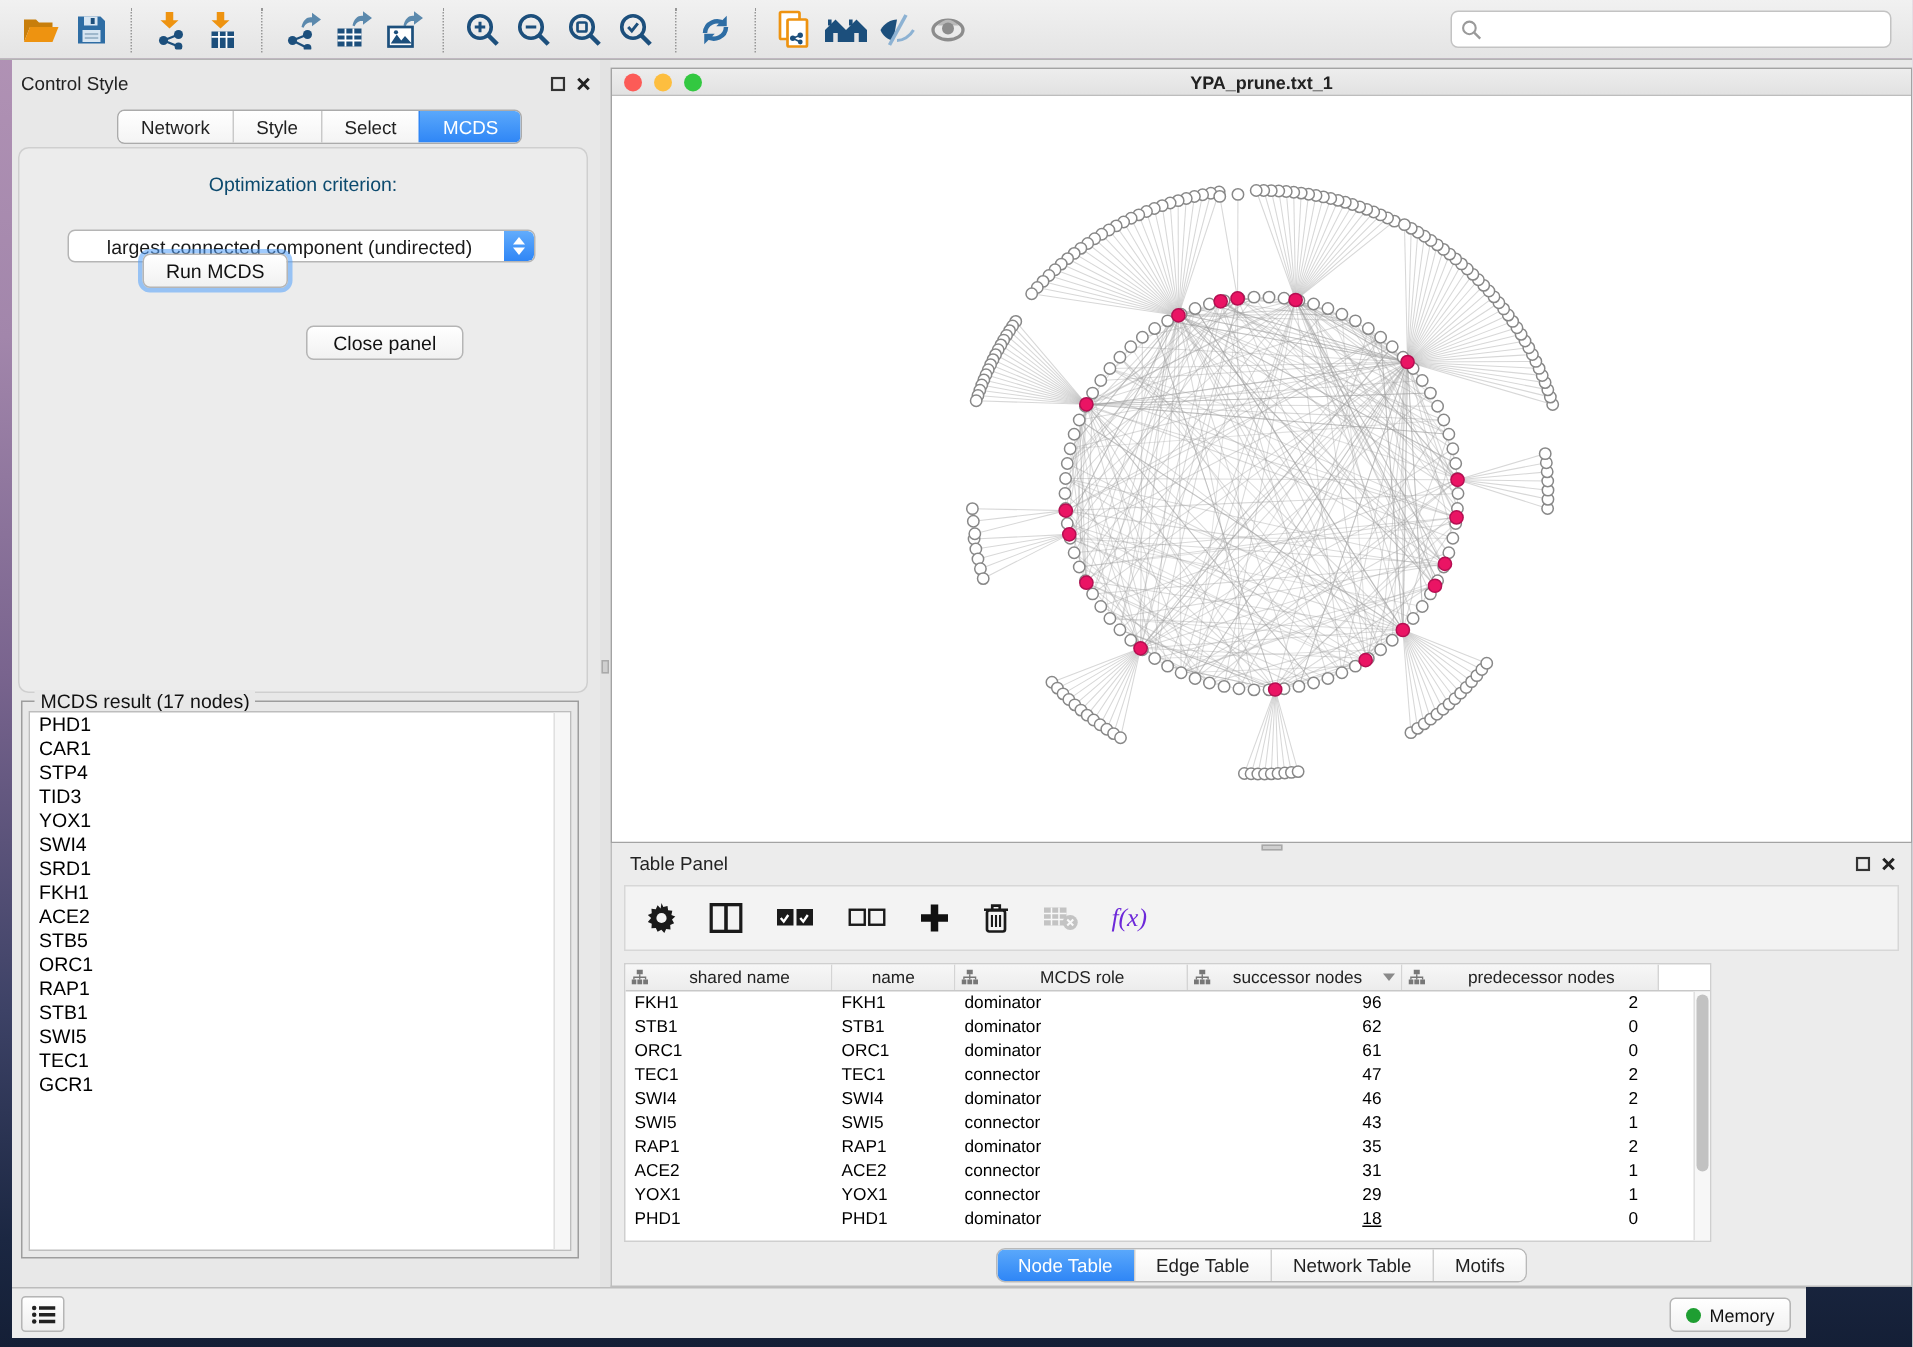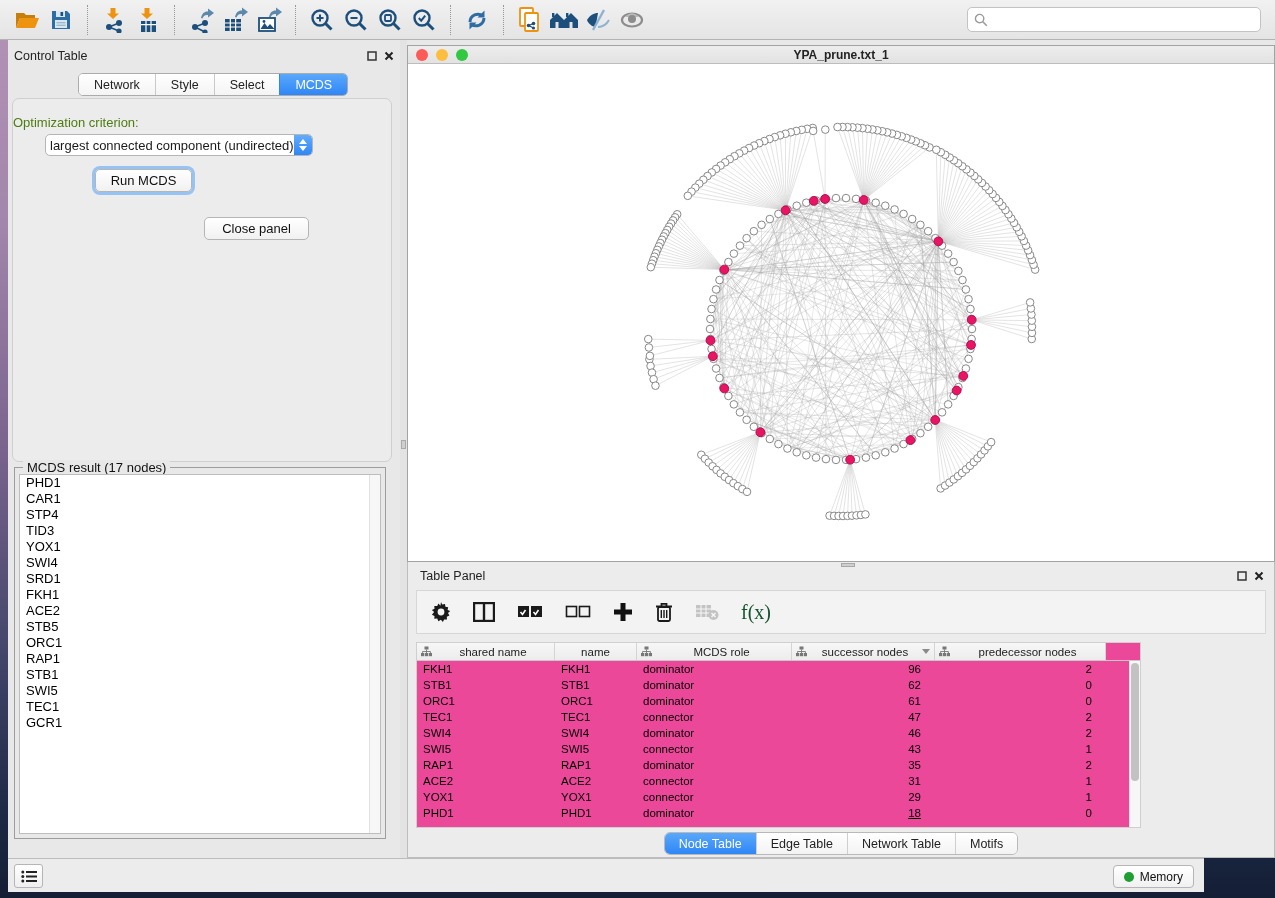--- a/index.html
+++ b/index.html
@@ -28,22 +28,22 @@
   .panel-title { font-size:12.5px; color:#222; }
   .win-icons { margin-left:auto; display:flex; gap:7px; align-items:center; }
   .seg-tabs { position:absolute; left:70px; top:33px; height:23px; display:flex;
               border:1px solid #ababab; border-radius:5px; overflow:hidden; background:#fff; }
   .seg { padding:0 15px; font-size:12.5px; display:flex; align-items:center; background:linear-gradient(#ffffff,#f4f4f4);
          border-left:1px solid #c9c9c9; color:#222; }
   .seg:first-child { border-left:none; }
   .seg.active { background:linear-gradient(#5aa8fb,#2f86f6); color:#fff; border-left-color:#2f86f6; }
   .cp-card { position:absolute; left:4px; top:58px; width:380px; height:364px; background:#ececec;
              border:1px solid #cfcfcf; border-radius:7px; }
-  .opt-label { position:absolute; top:16px; width:100%; font-size:13px; color:#4d7c0f; }
-  .select { position:absolute; left:32px; top:35px; width:268px; height:22px; background:#fff; border:1px solid #b5b5b5;
+  .opt-label { position:absolute; top:16px; width:100%; text-align:center; font-size:13px; color:#0c4a6e; }
+  .select { position:absolute; left:32px; top:54px; width:312px; height:22px; background:#fff; border:1px solid #b5b5b5;
             border-radius:5px; display:flex; align-items:center; font-size:13px; overflow:hidden; }
   .select .sel-text { flex:1; text-align:center; padding-left:4px; white-space:nowrap; }
   .select .stepper { width:20px; height:100%; background:linear-gradient(#62acfc,#2f86f6); display:flex; flex-direction:column;
                      align-items:center; justify-content:center; gap:2px; border-radius:0 4px 4px 0; }
   .chev { width:0; height:0; border-left:4px solid transparent; border-right:4px solid transparent; }
   .chev.up { border-bottom:5px solid #fff; }
   .chev.down { border-top:5px solid #fff; }
   .btn { background:linear-gradient(#ffffff,#f1f1f1); border:1px solid #b5b5b5; border-radius:5px; font-size:13px;
          display:flex; align-items:center; justify-content:center; color:#111; }
   .run-btn { position:absolute; left:82px; top:70px; width:97px; height:23px;
@@ -68,22 +68,22 @@
   .nw-title { width:100%; text-align:center; font-size:12px; font-weight:bold; color:#222; }
   .net-canvas { position:absolute; left:0; top:18px; width:866px; height:497px; background:#fff; }
 
   
   .tpanel { position:absolute; left:399px; top:522px; width:868px; height:296px; background:#ececec; border:1px solid #bdbdbd; border-top:none; }
   .tpanel .hsplit-handle { position:absolute; left:50%; top:1px; width:14px; height:4px; background:#cfcfcf; border:1px solid #a8a8a8; }
   .tp-header { position:absolute; left:12px; right:10px; top:4px; height:20px; display:flex; align-items:center;gap:23px; }
   .tp-toolbar { position:absolute; left:8px; top:28px; width:850px; height:44px; background:#f3f3f3; border:1px solid #d7d7d7;
                 display:flex; align-items:center; padding-left:14px; gap:22px; }
   .tp-tool { display:flex; align-items:center; justify-content:center; }
-  .fx { font-family:"Liberation Serif", serif; font-size:20px; color:#14532d; }
-  .tp-table { position:absolute; left:8px; top:80px; width:725px; height:186px; background:#ec4899; border:1px solid #cfcfcf; overflow:hidden; }
+  .fx { font-family:"Liberation Serif", serif; font-style:italic; font-size:17px; color:#6d28d9; }
+  .tp-table { position:absolute; left:8px; top:80px; width:725px; height:186px; background:#ffffff; border:1px solid #cfcfcf; overflow:hidden; }
   .thead { display:flex; height:18px; border-bottom:1px solid #c8c8c8; }
   .th { background:linear-gradient(#f7f7f7,#ececec); border-right:1px solid #d4d4d4; display:flex; align-items:center;
         font-size:11.5px; color:#222; padding:0 4px; }
   .th .th-label { flex:1; text-align:center; }
   .caret { width:0; height:0; border-left:4px solid transparent; border-right:4px solid transparent; border-top:5px solid #8a8a8a; margin-left:3px; }
   .tr { display:flex; height:16px; }
   .td { font-size:11.5px; line-height:16px; padding:0 6px; color:#000; white-space:nowrap; overflow:hidden; }
   .vscroll { position:absolute; right:0; top:18px; bottom:0; width:11px; background:#f7f7f7; border-left:1px solid #e0e0e0; }
   .vscroll .thumb { position:absolute; left:1px; right:1px; top:2px; height:118px; background:#c2c2c2; border-radius:5px; }
   .tp-tabbar { position:absolute; left:0; right:0; top:270px; height:24px; display:flex; justify-content:center; }
@@ -256,21 +256,21 @@
         <path d="M8.8 8.8l4 4" stroke="#9a9a9a" stroke-width="1.6"></path>
       </svg>
       <input type="text" placeholder="" style="">
     </div>
   </div>
 
   <div class="main">
 
     <div class="cpanel">
       <div class="panel-header">
-        <span class="panel-title">Control Table</span>
+        <span class="panel-title">Control Style</span>
         <span class="win-icons">
           <svg class="icon" width="10" height="10" viewBox="0 0 10 10">
             <rect x="1" y="1" width="8" height="8" fill="none" stroke="#333" stroke-width="1.5"></rect>
           </svg>
           <svg class="icon" width="10" height="10" viewBox="0 0 10 10">
             <path d="M1.5 1.5l7 7M8.5 1.5l-7 7" stroke="#222" stroke-width="2"></path>
           </svg>
         </span>
       </div>
       <div class="seg-tabs">

